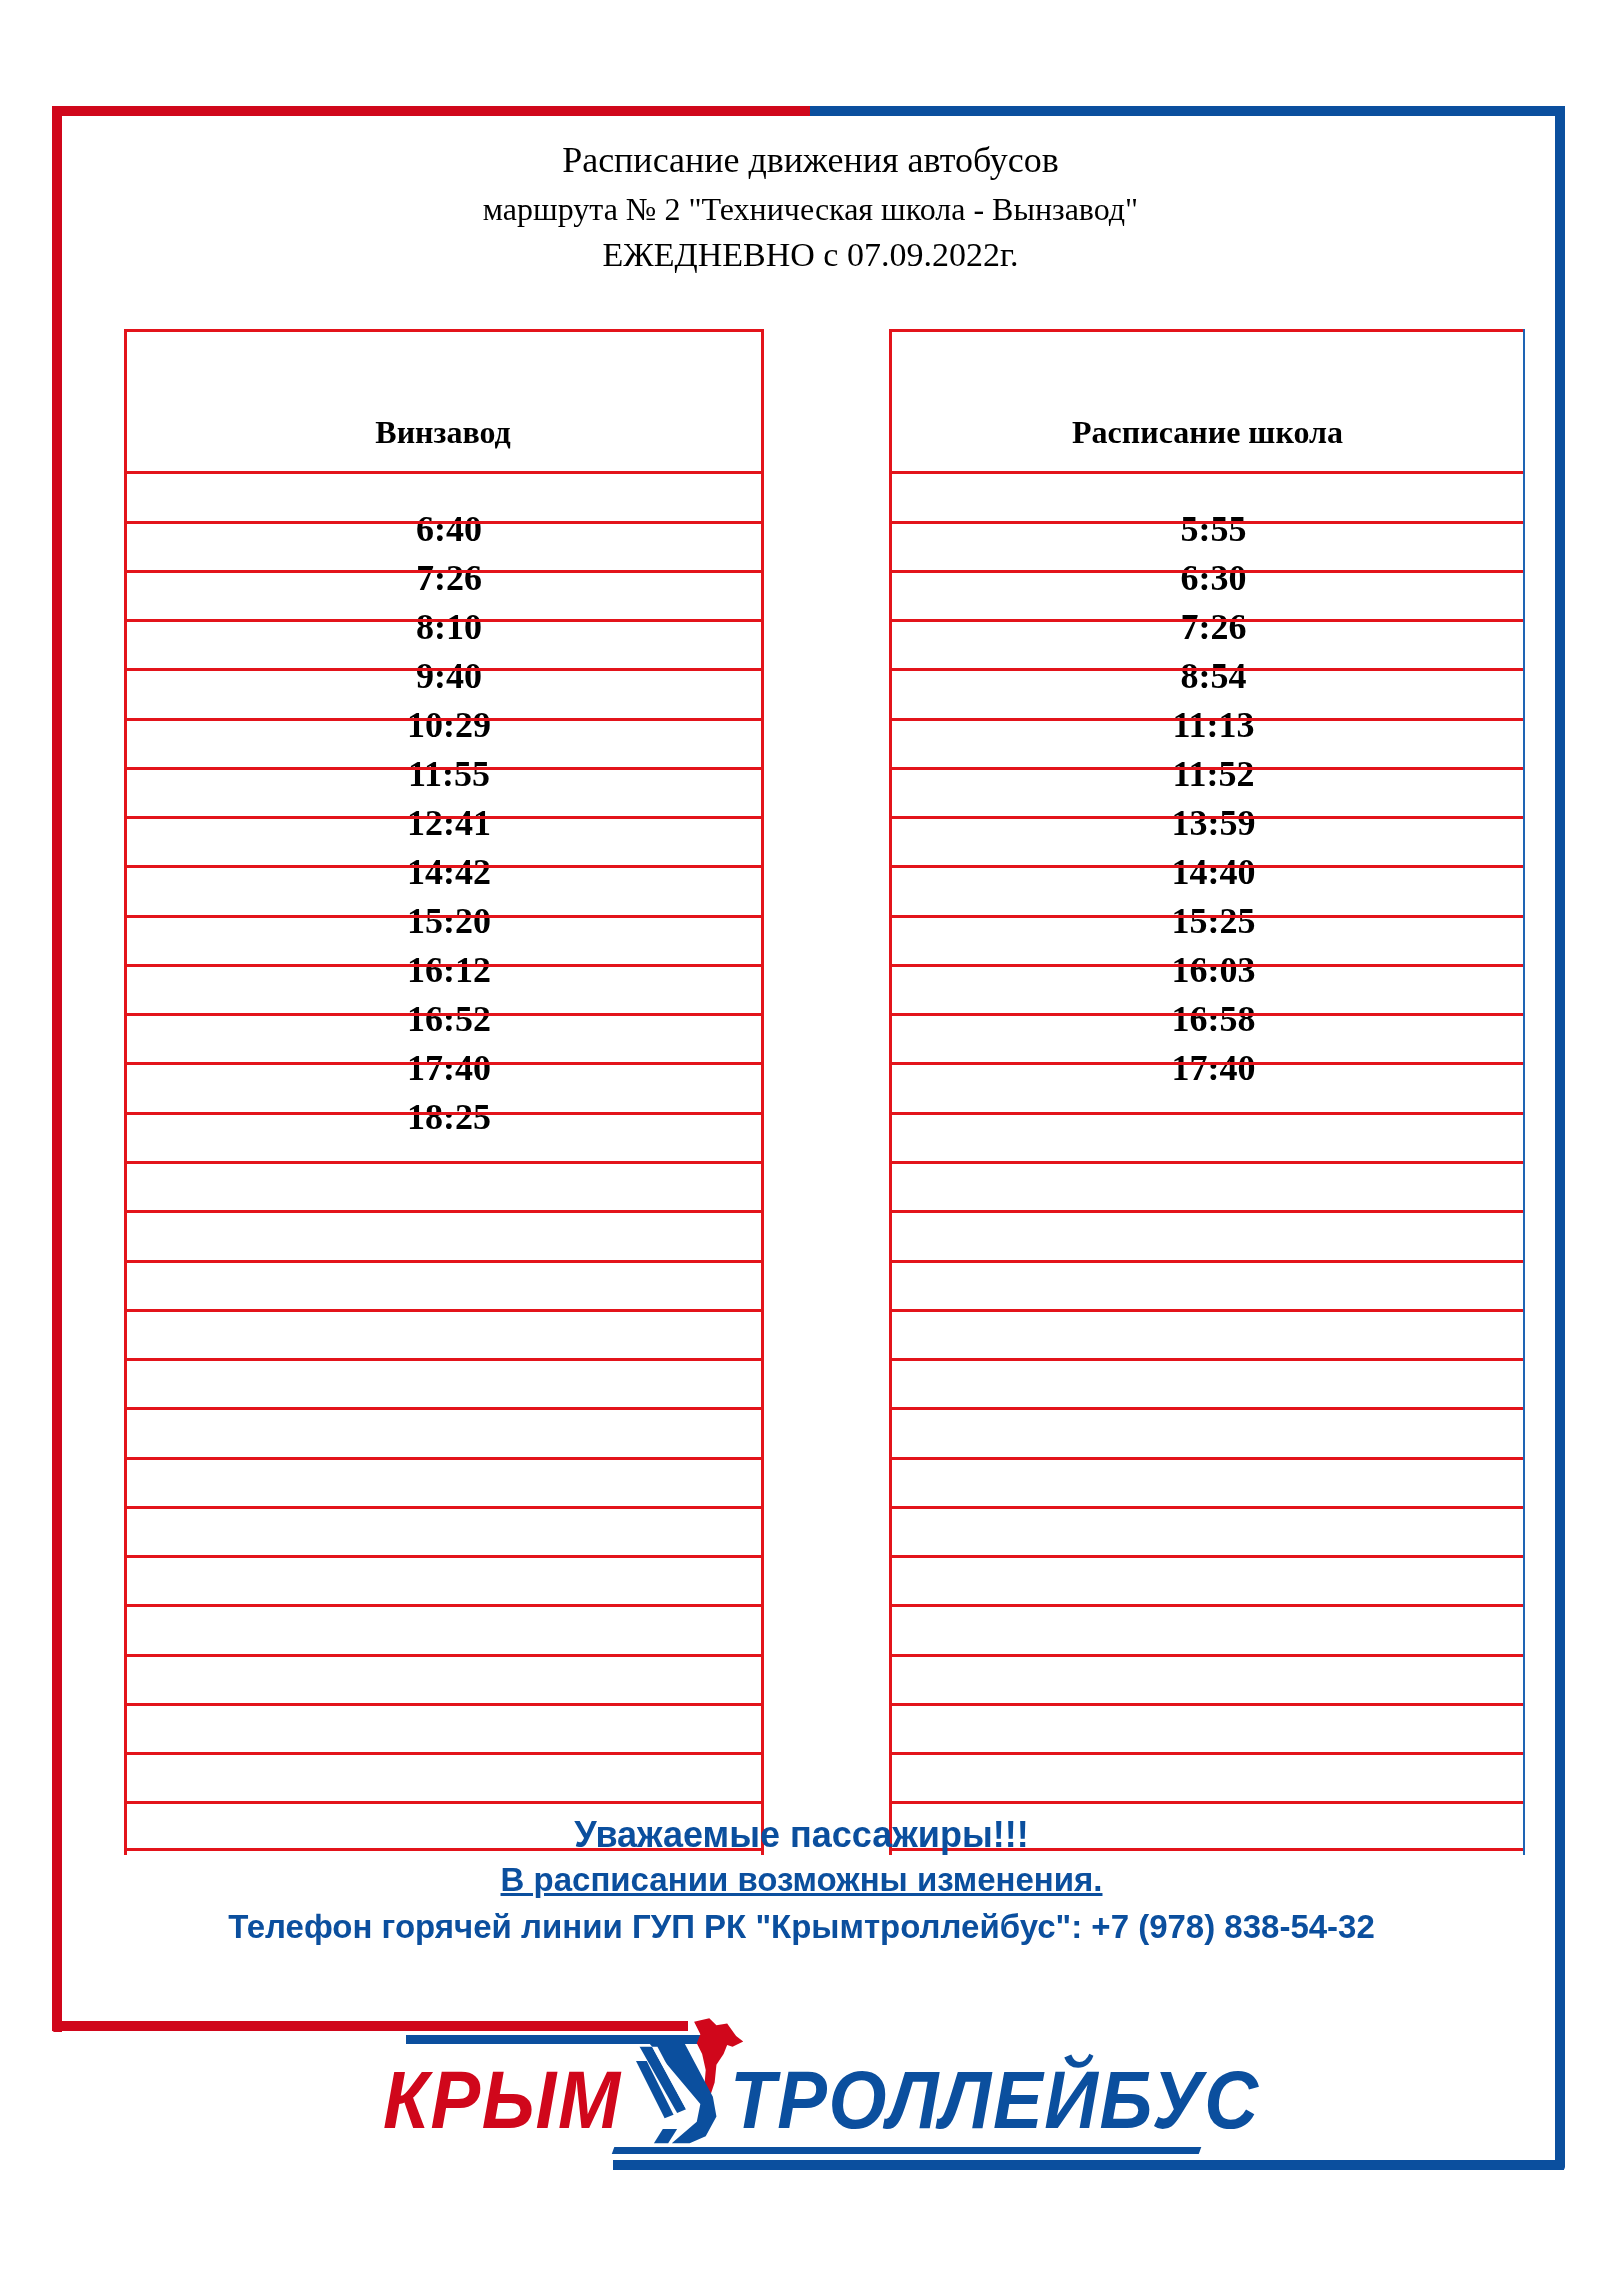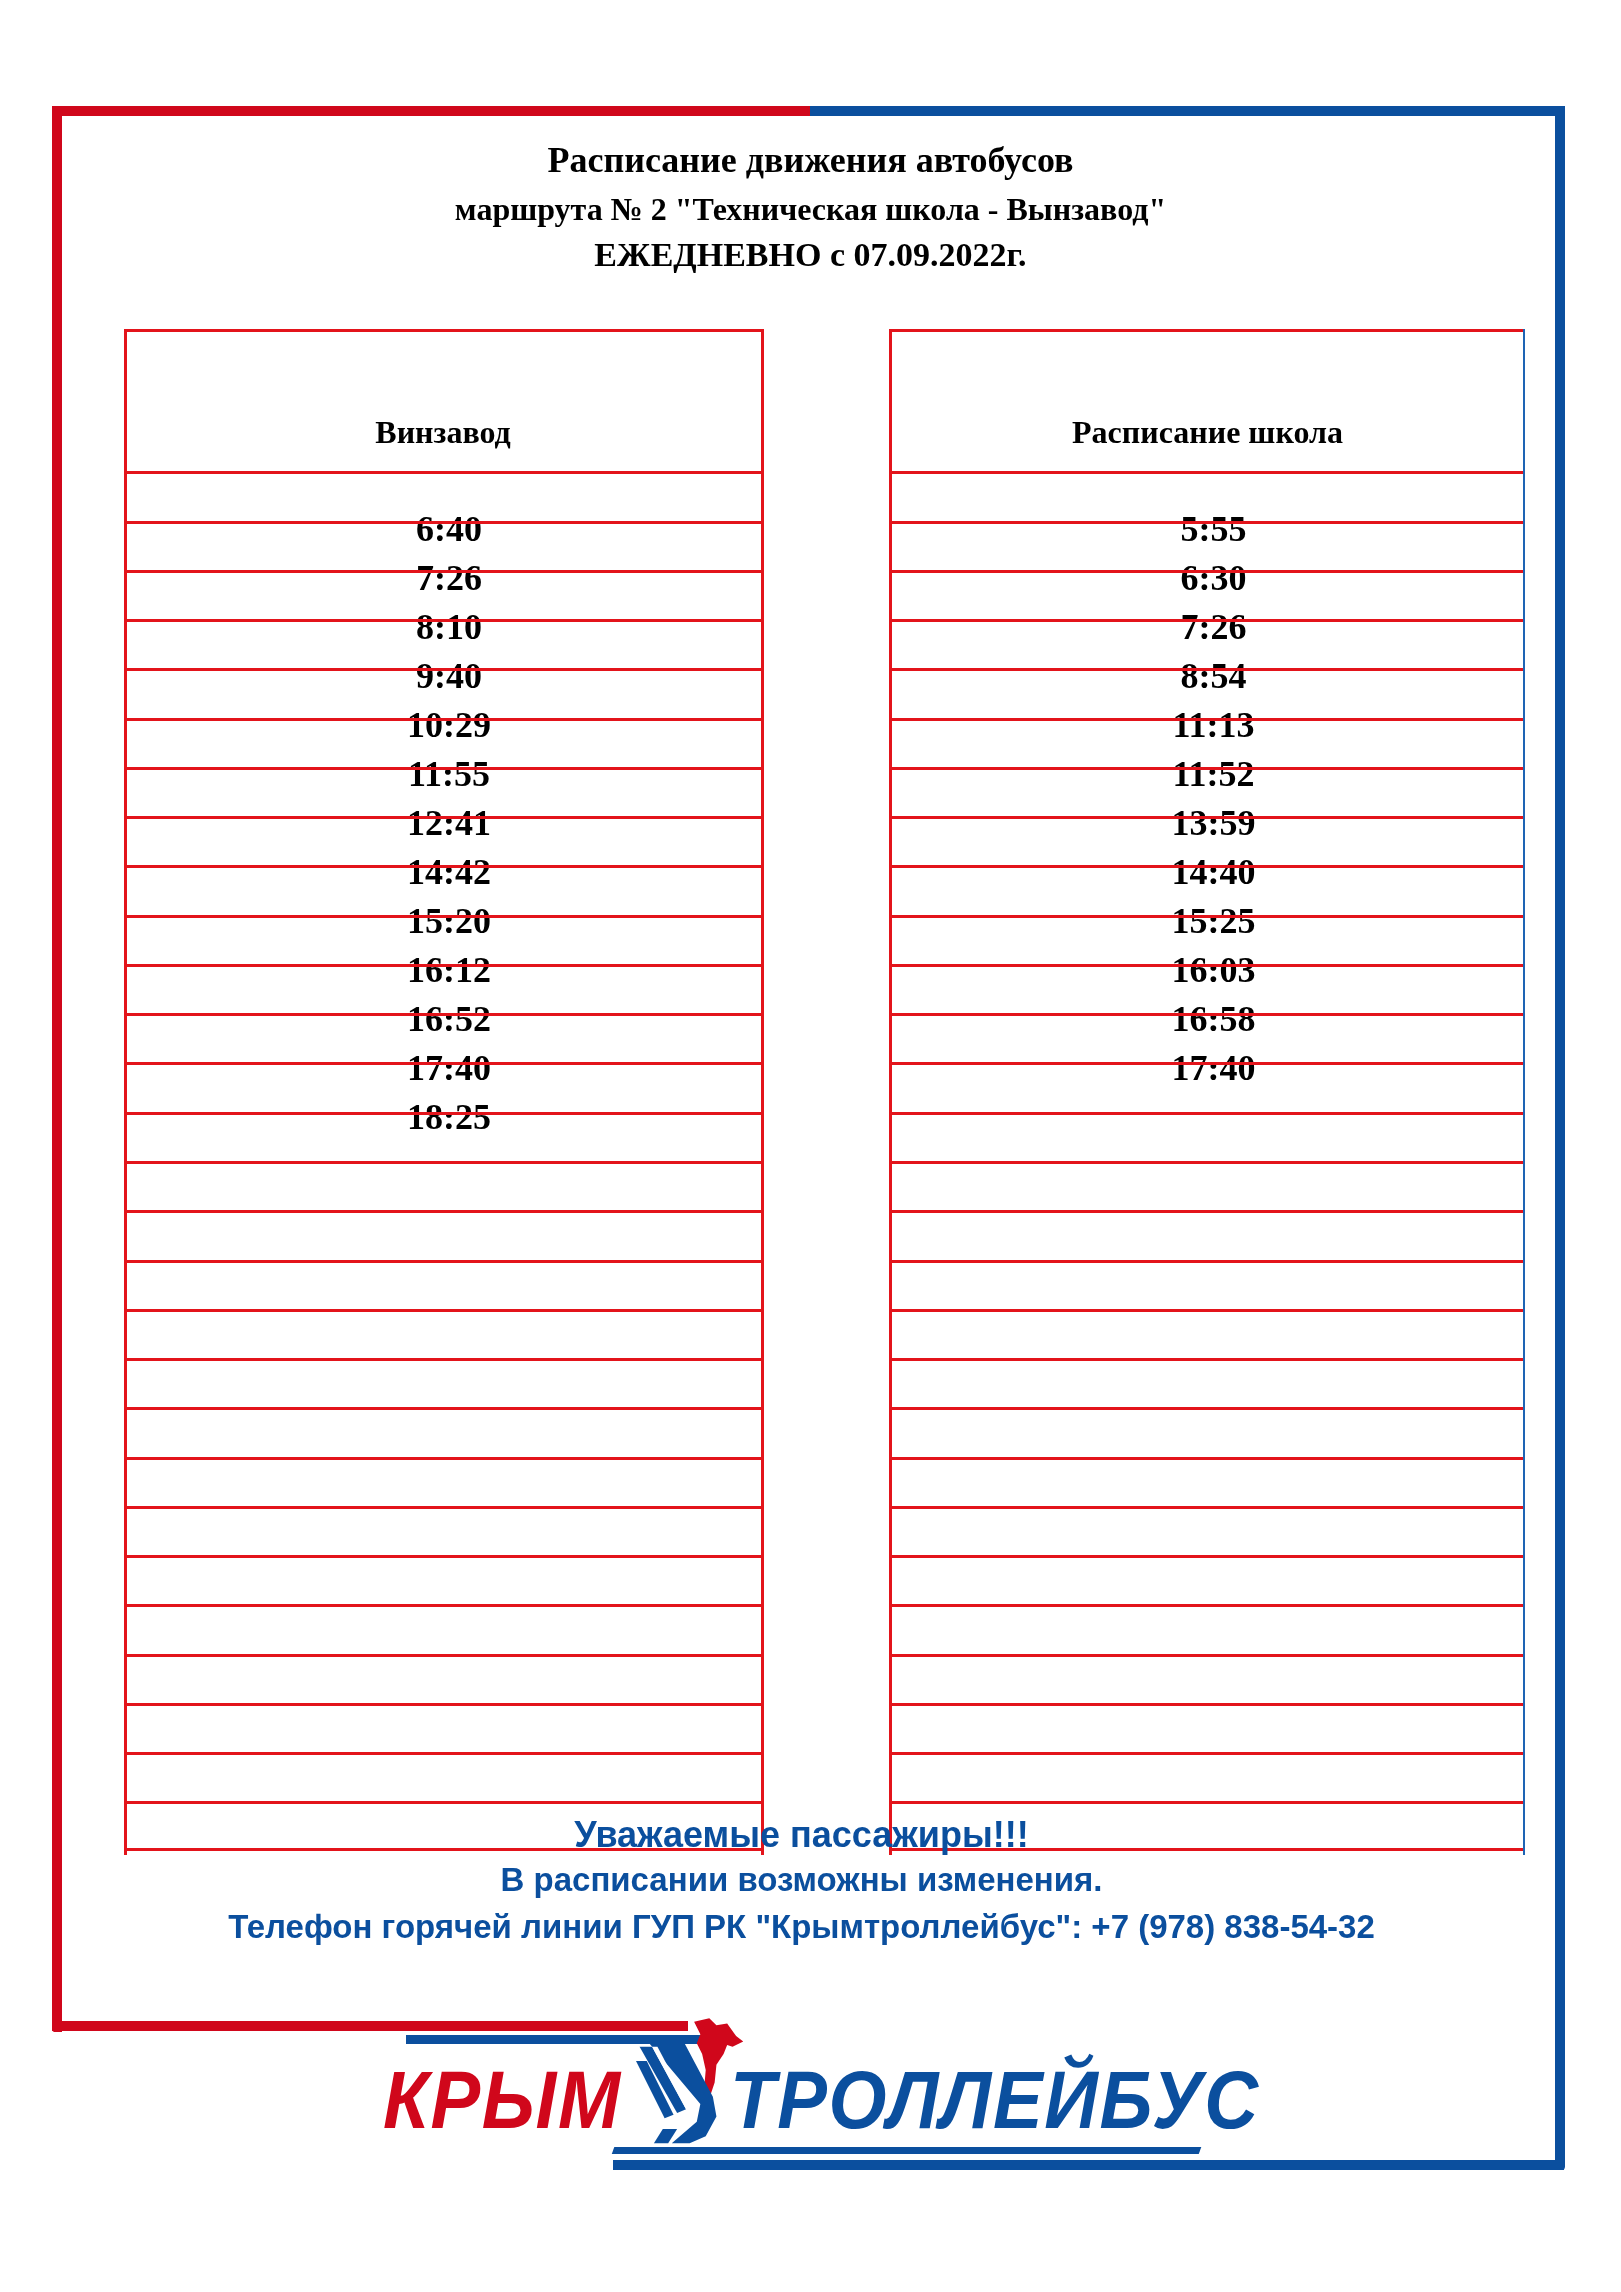--- a/index.html
+++ b/index.html
@@ -9,21 +9,21 @@
 
   
   .frame-red-top { left: 52px; top: 106px; width: 758px; height: 9.9px; background: #d0071b; border-top-left-radius: 3.6px; }
   .frame-red-left { left: 52px; top: 106px; width: 9.9px; height: 1926px; background: #d0071b; border-bottom-left-radius: 3.6px; }
   .frame-red-bottom { left: 52px; top: 2021px; width: 636px; height: 9.9px; background: #d0071b; }
   .frame-blue-top { left: 810px; top: 106px; width: 755px; height: 9.9px; background: #0b4f9e; border-top-right-radius: 3.6px; }
   .frame-blue-right { left: 1555px; top: 106px; width: 9.9px; height: 2064px; background: #0b4f9e; border-bottom-right-radius: 3.6px; }
   .frame-blue-bottom { left: 613px; top: 2160px; width: 951px; height: 9.9px; background: #0b4f9e; }
 
   
-  .title { left: 0; width: 1621px; text-align: center; font-weight: bold; white-space: nowrap; }
+  .title { left: 0; width: 1621px; text-align: center; font-weight: normal; white-space: nowrap; }
   .t1 { top: 139px; font-size: 36px; }
   .t2 { top: 191px; font-size: 32px; }
   .t3 { top: 236px; font-size: 34px; }
 
   
   .tbl { left: 124px; top: 329px; width: 1401px; height: 1526px; }
   .col { position: absolute; top: 0; margin-top: 32px; }
   .col-left { left: 0; width: 638px; }
   .col-mid { left: 638px; width: 128px; }
   .col-right { left: 766px; width: 635px; }
@@ -32,21 +32,21 @@
   .vline.blue { background: #1e64b4; width: 1.8px; }
   .hdr { position: absolute; left: 0; right: 0; top: 0; height: 143px; display: flex; align-items: center; justify-content: center;
          font-size: 32px; font-weight: bold; }
   .rows { position: absolute; left: 12px; right: 0; top: 143px; }
   .row { height: 49px; display: flex; align-items: center; justify-content: center; font-size: 36px; font-weight: bold; box-sizing: border-box; }
 
   
   .notice { left: 0; width: 1603px; text-align: center; color: #0b4f9e; font-family: "Liberation Sans", "DejaVu Sans", sans-serif;
             font-weight: bold; white-space: nowrap; transform-origin: center; }
   .n1 { top: 1814px; font-size: 36px; }
-  .n2 { top: 1861px; font-size: 33px; }
+  .n2 { top: 1861px; font-size: 33px; text-decoration: underline; }
   .n3 { top: 1908px; font-size: 33px; }
 
   
   .logo-red-line { left: 358px; top: 2021px; width: 330px; height: 9.9px; background: #d0071b; }
   .logo-blue-line { left: 406px; top: 2035px; width: 296px; height: 9px; background: #0b4f9e; }
   .logo-line-2 { left: 613px; top: 2147px; width: 587px; height: 7.2px; background: #0b4f9e; transform: skewX(-20deg); }
   .logo-word { top: 2060px; font-family: "Liberation Sans", "DejaVu Sans", sans-serif; font-weight: bold; font-style: italic;
                font-size: 81px; line-height: 81px; letter-spacing: 1.8px; white-space: nowrap; transform: scaleX(0.92); transform-origin: left; }
   .logo-word-1 { left: 383px; color: #d0071b; }
   .logo-word-2 { left: 730px; color: #0b4f9e; }

